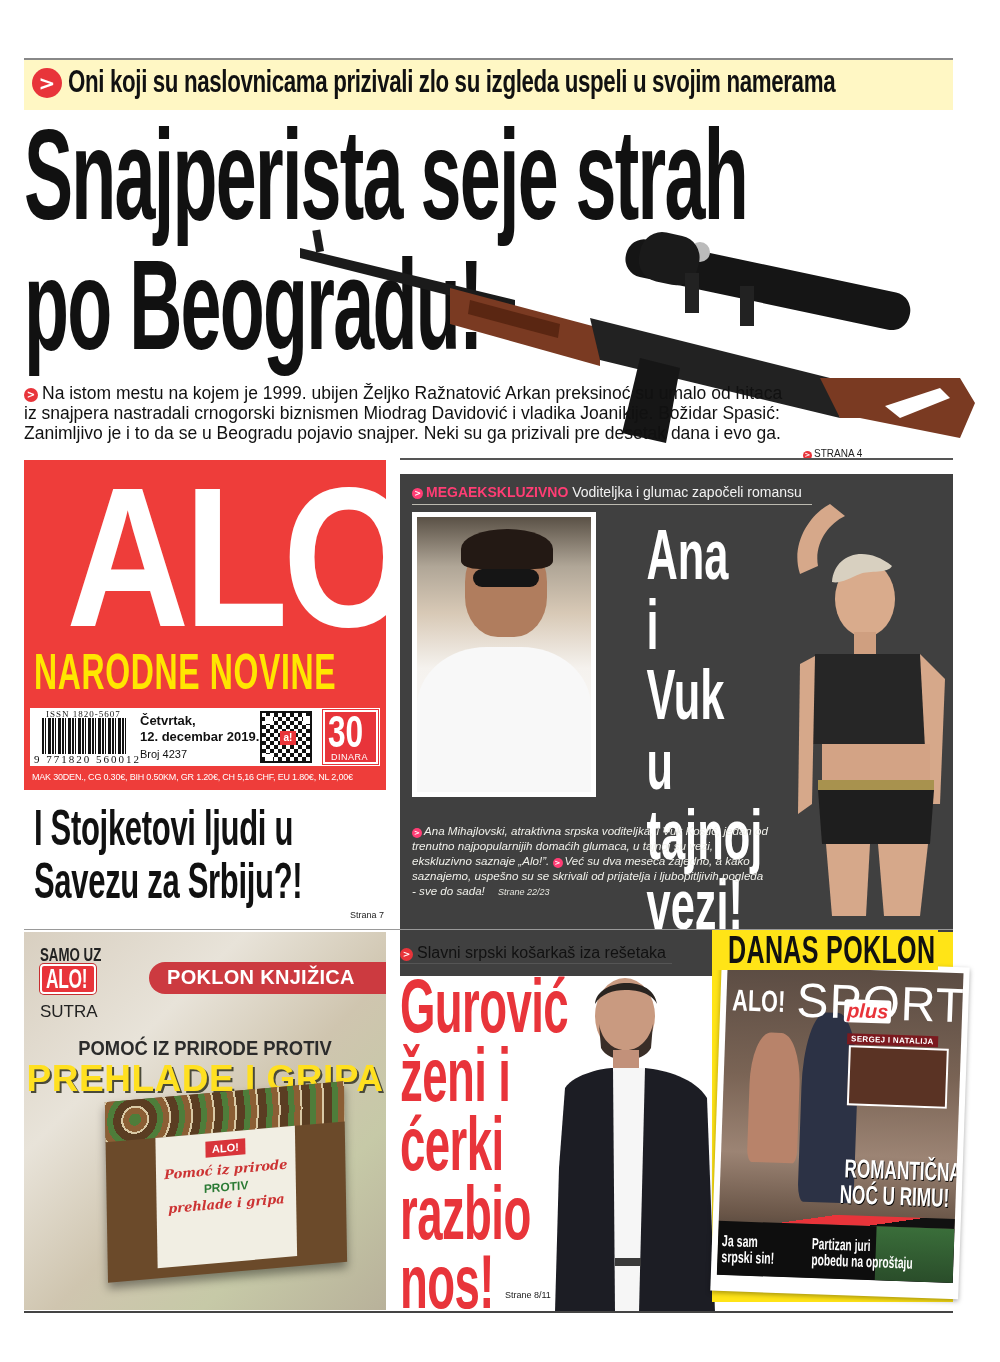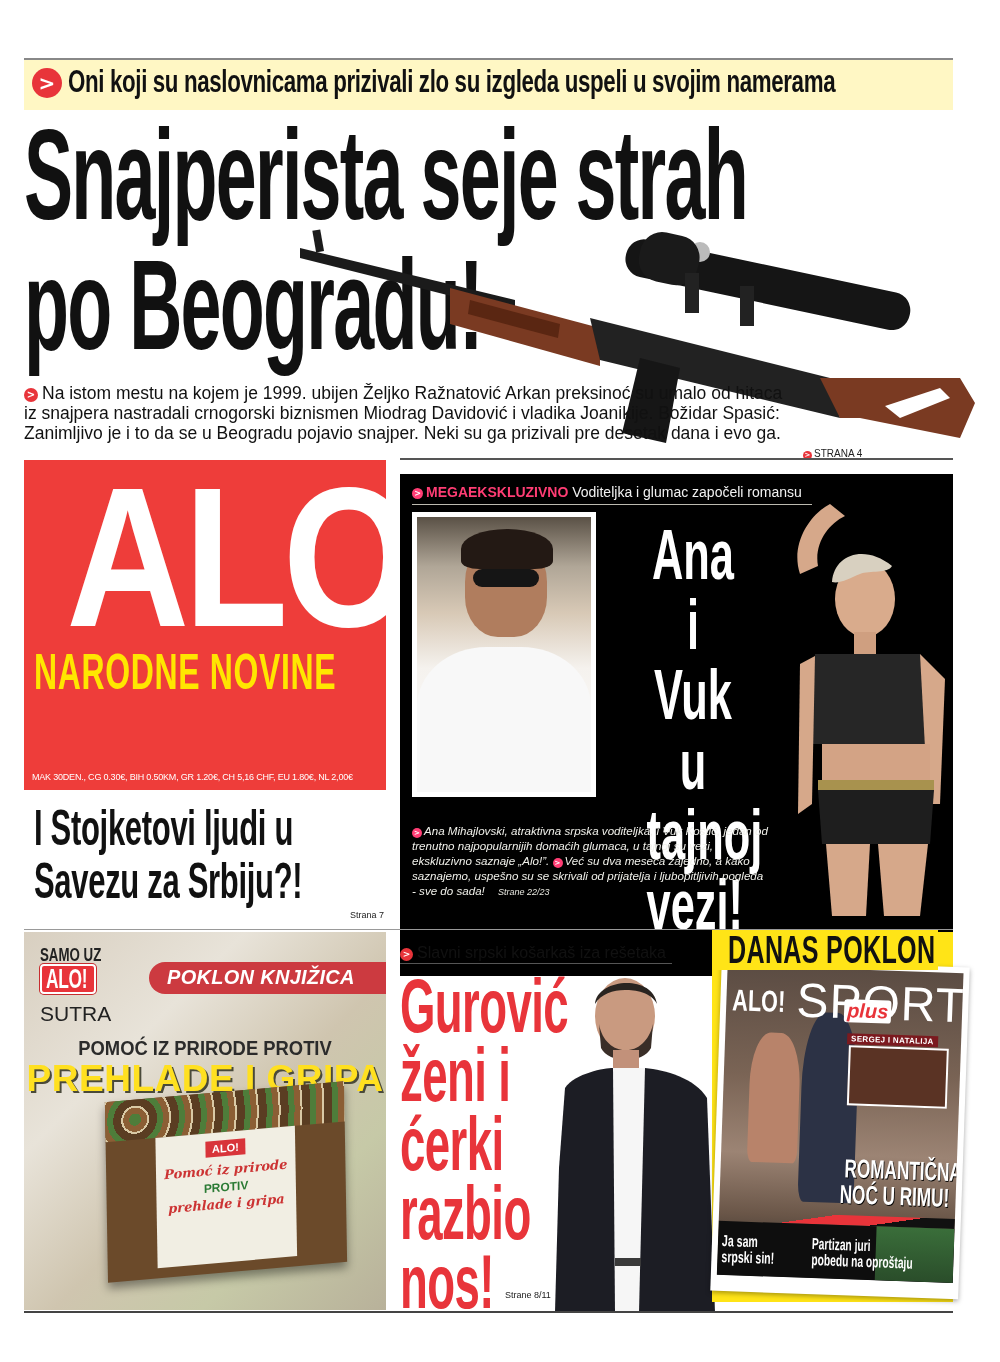--- a/index.html
+++ b/index.html
@@ -47,49 +47,49 @@
   #price-box { left: 293px; top: 2px; width: 55px; height: 54px; background: #e8343a; border: 2px solid #fff; outline: 1px solid #e8343a; }
   #price-num { left: 3px; top: -2px; font-size: 44px; line-height: 44px; color: #fff; transform: scaleX(0.72); }
   #price-cur { left: 6px; top: 40px; font-size: 9px; color: #fff; letter-spacing: 0.5px; }
   #price-foreign { left: 8px; top: 312px; font-size: 9px; color: #fff; white-space: nowrap; letter-spacing: -0.2px; }
   #stojk-1, #stojk-2 { left: 34px; font-size: 50px; line-height: 50px; transform: scaleX(0.62); letter-spacing: -0.5px; }
   #stojk-1 { top: 803px; }
   #stojk-2 { top: 856px; }
   #stojk-ref { left: 350px; top: 910px; font-size: 9px; color: #222; }
 
   
-  #romance { left: 400px; top: 474px; width: 553px; height: 502px; background: #000000; overflow: hidden; }
+  #romance { left: 400px; top: 474px; width: 553px; height: 502px; background: #404040; overflow: hidden; }
   #rom-kicker { left: 12px; top: 10px; font-size: 14px; white-space: nowrap; }
   #rom-kicker .arrow { width: 11px; height: 11px; line-height: 11px; font-size: 8px; vertical-align: 1px; margin-right: 3px; }
   #rom-kicker .hot { color: #ff3d74; font-weight: 700; }
   #rom-kicker .sub { color: #f2f2f2; }
   #rom-rule { left: 12px; top: 30px; width: 400px; height: 1px; background: #bcbab0; }
   #rom-photo { left: 12px; top: 38px; width: 184px; height: 285px; background: #fff; padding: 5px; }
   #rom-photo-inner { width: 100%; height: 100%; background: linear-gradient(180deg,#5a5146 0%,#b0a697 18%,#d8c9b6 35%,#f5f2ee 55%,#ffffff 100%); position: relative; overflow: hidden; }
   #rom-head { left: 48px; top: 20px; width: 82px; height: 100px; border-radius: 45% 45% 40% 40%; background: #b07d5e; }
   #rom-hair { left: 44px; top: 12px; width: 92px; height: 40px; border-radius: 50% 50% 20% 20%; background: #231914; }
   #rom-glasses { left: 56px; top: 52px; width: 66px; height: 18px; background: #151515; border-radius: 10px; }
   #rom-shirt { left: 0px; top: 130px; width: 174px; height: 150px; background: #f8f8f8; border-radius: 40% 40% 0 0; }
-  #rom-title { left: 218px; top: 46px; width: 150px; text-align: center; }
+  #rom-title { left: 218px; top: 46px; width: 150px; text-align: left; }
   .rom-line { display: block; font-size: 70px; line-height: 70px; color: #fff; transform: scaleX(0.62); transform-origin: center top; font-weight: 700; }
   #rom-woman { left: 370px; top: 30px; width: 180px; height: 412px; }
   #rom-body { left: 12px; top: 349px; width: 358px; font-size: 11.6px; line-height: 15px; color: #f0f0ea; font-style: italic; }
   #rom-body .arrow { width: 10px; height: 10px; line-height: 10px; font-size: 7px; vertical-align: 0; margin-right: 2px; background: #ff3d74; }
   #rom-ref { font-size: 9px; color: #e8e8e0; margin-left: 10px; }
 
   #rule-2 { left: 24px; top: 929px; width: 929px; height: 1px; background: #999; }
 
   
   #ad { left: 24px; top: 932px; width: 362px; height: 378px; background: linear-gradient(135deg,#d8cfc0 0%,#e8e3d9 30%,#cfc5af 55%,#c6c9a7 75%,#b8b19a 100%); overflow: hidden; }
   #ad-samo { left: 16px; top: 12px; font-size: 19px; transform: scaleX(0.7); color: #222; }
   #ad-logo { left: 16px; top: 32px; width: 56px; height: 30px; background: #e8343a; border: 2px solid #fff; border-radius: 4px; box-shadow: 0 0 0 1px #c62d2f; }
   #ad-logo-t { left: 4px; top: -1px; font-size: 28px; line-height: 28px; color: #fff; transform: scaleX(0.62); letter-spacing: -0.5px; }
-  #ad-sutra { left: 16px; top: 70px; font-size: 21px; color: #222; }
+  #ad-sutra { left: 16px; top: 70px; font-size: 17px; color: #222; }
   #ad-pill { left: 125px; top: 30px; width: 240px; height: 32px; background: #cc3a40; border-radius: 16px 0 0 16px; }
-  #ad-pill-t { left: 18px; top: 4px; font-size: 20px; color: #fff; letter-spacing: 0.3px; font-style: italic; }
+  #ad-pill-t { left: 18px; top: 4px; font-size: 20px; color: #fff; letter-spacing: 0.3px; }
   #ad-line1 { left: 0; top: 105px; width: 362px; text-align: center; font-size: 20px; color: #2b2b2b; font-weight: 700; transform: scaleX(0.92); transform-origin: center top; }
   #ad-line2 { left: 0; top: 126px; width: 362px; text-align: center; font-size: 37px; color: #ffe020; font-weight: 700; text-shadow: 2px 2px 0 #4a4a3a; letter-spacing: 0.5px; }
   #ad-book { left: 82px; top: 160px; width: 240px; height: 180px; transform: rotate(-5deg) skewX(-4deg); background: #6b4a2a; box-shadow: 0 6px 10px rgba(0,0,0,0.4); }
   #ad-book-card { left: 50px; top: 40px; width: 140px; height: 130px; background: #f1eee3; }
   #ad-book-logo { left: 50px; top: 8px; width: 40px; height: 16px; background: #d8343a; color: #fff; font-size: 11px; font-weight: 700; text-align: center; line-height: 16px; }
   #ad-book-l1 { left: 0; top: 30px; width: 140px; text-align: center; font-family: "DejaVu Serif", serif; font-style: italic; font-weight: 700; color: #c33; font-size: 13px; }
   #ad-book-l2 { left: 0; top: 48px; width: 140px; text-align: center; color: #2a7a34; font-weight: 700; font-size: 12px; }
   #ad-book-l3 { left: 0; top: 64px; width: 140px; text-align: center; font-family: "DejaVu Serif", serif; font-style: italic; font-weight: 700; color: #c33; font-size: 13px; }
   #ad-herbs { left: 0; top: 0; width: 240px; height: 40px; background: repeating-radial-gradient(circle at 30px 20px,#4e7d3a 0 6px,#8b5e34 6px 12px,#d9c9a5 12px 14px,#5a3d22 14px 22px); }
 
@@ -164,20 +164,35 @@
   <span class="arrow">&gt;</span><span>Na istom mestu na kojem je 1999. ubijen Željko Ražnatović Arkan preksinoć su umalo od hitaca iz snajpera nastradali crnogorski biznismen Miodrag Davidović i vladika Joanikije. Božidar Spasić: Zanimljivo je i to da se u Beogradu pojavio snajper. Neki su ga prizivali pre desetak dana i evo ga.</span>
 </div>
 <div class="abs" id="lead-ref">
   <span class="arrow">&gt;</span><span>STRANA 4</span>
 </div>
 <div class="abs" id="rule-1"></div>
 
 <div class="abs" id="masthead">
   <span class="abs" id="logo-alo">ALO!</span>
   <span class="abs cond" id="logo-sub">NARODNE NOVINE</span>
+  <div class="abs" id="info-box">
+    <span class="abs" id="issn">ISSN 1820-5607</span>
+    <div class="abs" id="barcode"></div>
+    <span class="abs" id="barcode-num">9 771820 560012</span>
+    <span class="abs" id="date-day">Četvrtak,</span>
+    <span class="abs" id="date-full">12. decembar 2019.</span>
+    <span class="abs" id="issue-no">Broj 4237</span>
+    <div class="abs" id="qr">
+      <span class="abs" id="qr-badge">a!</span>
+    </div>
+    <div class="abs" id="price-box">
+      <span class="abs cond" id="price-num">30</span>
+      <span class="abs" id="price-cur">DINARA</span>
+    </div>
+  </div>
   <span class="abs" id="price-foreign">MAK 30DEN., CG 0.30€, BIH 0.50KM, GR 1.20€, CH 5,16 CHF, EU 1.80€, NL 2,00€</span>
 </div>
 
 <span class="abs cond" id="stojk-1">I Stojketovi ljudi u</span>
 <span class="abs cond" id="stojk-2">Savezu za Srbiju?!</span>
 <span class="abs" id="stojk-ref">Strana 7</span>
 
 <div class="abs" id="romance">
   <div class="abs" id="rom-kicker">
     <span class="arrow" style="background:#ff3d74;">&gt;</span><span class="hot">MEGAEKSKLUZIVNO</span>

